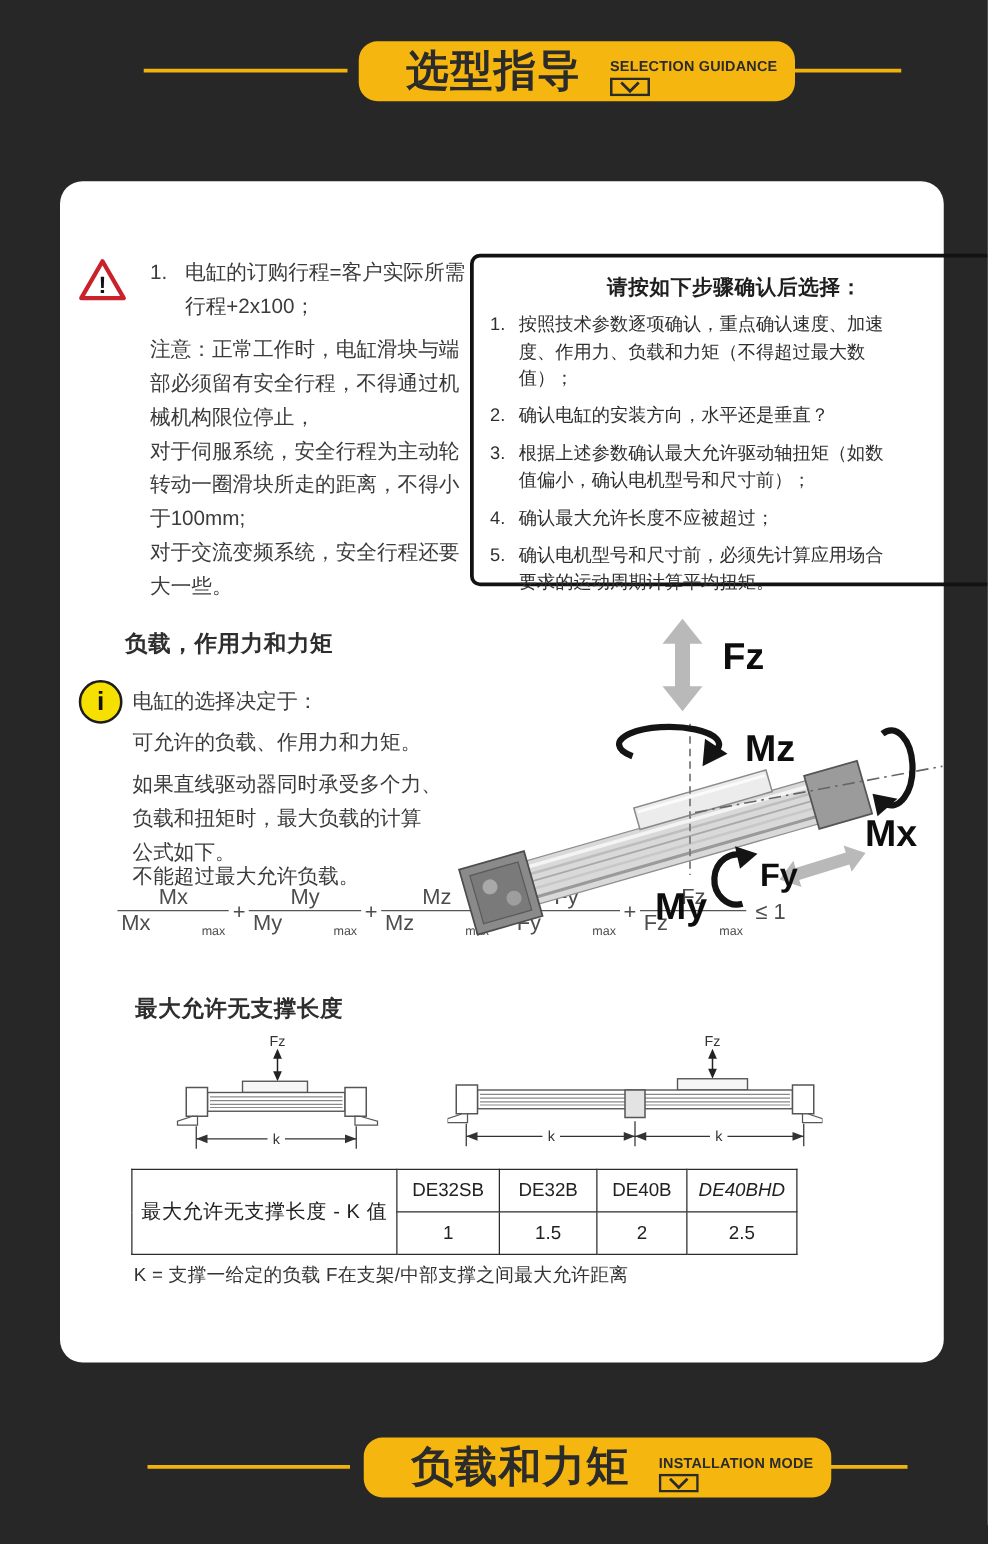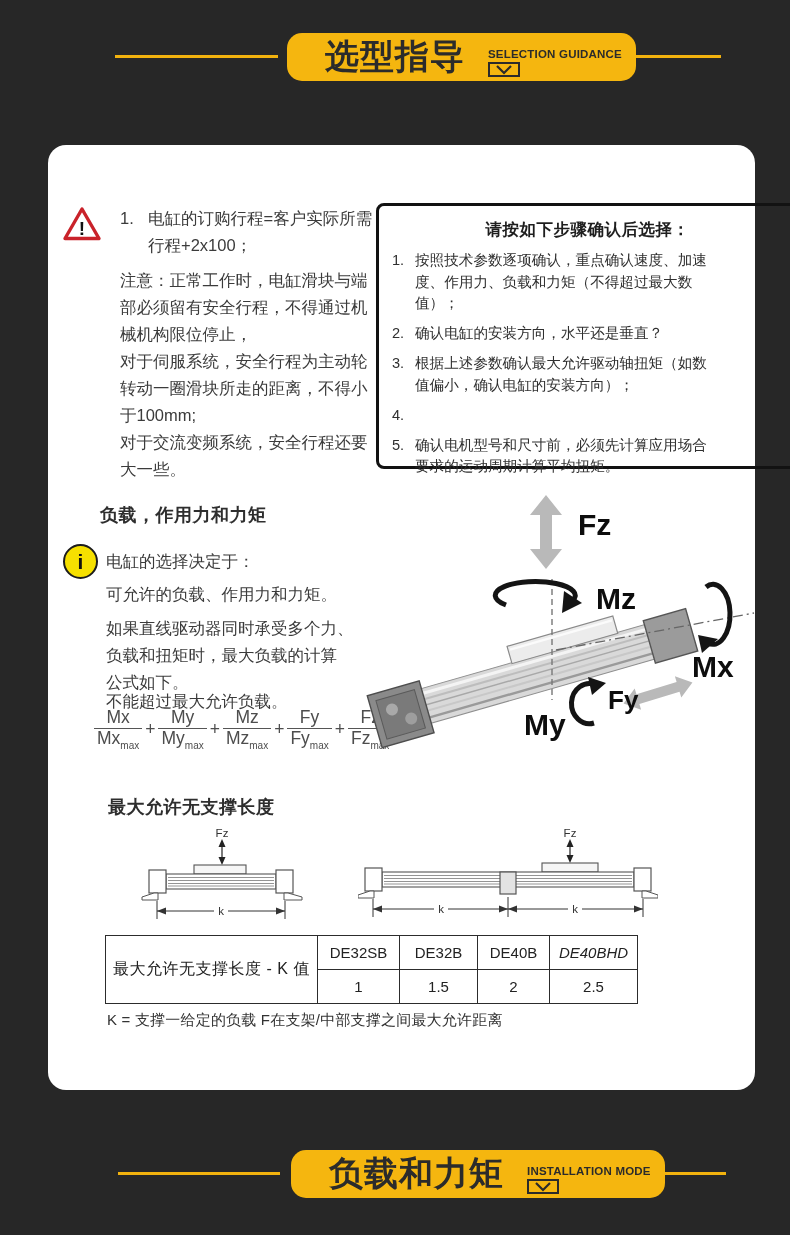--- a/index.html
+++ b/index.html
@@ -33,21 +33,21 @@
   .step{display:flex;margin-bottom:8.5px;font-size:14.6px;line-height:21.5px;color:#2f2f2f;}
   .step .n{width:23px;flex:none;}
   .step .t{white-space:pre-line;}
 
   
   #info-icon{left:15px;top:399px;width:35px;height:35px;border-radius:50%;background:#f6e000;border:2.6px solid #1c1c1c;display:flex;align-items:center;justify-content:center;font-size:21px;font-weight:900;color:#111;}
   #formula{left:46px;top:563px;display:flex;align-items:center;color:#4d4d4d;font-size:17.5px;}
   .frac{display:inline-flex;flex-direction:column;align-items:center;line-height:1.12;}
   .fn{padding:0 3px;}
   .fd{border-top:1.6px solid #555;padding:0 3px;}
-  .fd sub{font-size:10px;}
+  .fd sub{font-size:10px;margin-left:41px;}
   .plus{margin:0 3px;}
   .res{margin-left:7px;}
 
   
   #k-table{border-collapse:collapse;color:#222;}
   #k-table td{border:1.6px solid #2c2c2c;text-align:center;height:34px;padding:0 4px;font-size:15px;}
   #k-table td.lbl{width:212px;font-size:16px;letter-spacing:0.5px;}
   #k-table td.c0{width:82px;} #k-table td.c1{width:78px;} #k-table td.c2{width:72px;} #k-table td.c3{width:88px;font-style:italic;}
   #k-note{font-size:15px;color:#333;letter-spacing:0.2px;}
 
@@ -100,24 +100,25 @@
 度、作用力、负载和力矩（不得超过最大数
 值）；</span>
       </div>
       <div class="step">
         <span class="n">2.</span>
         <span class="t">确认电缸的安装方向，水平还是垂直？</span>
       </div>
       <div class="step">
         <span class="n">3.</span>
         <span class="t">根据上述参数确认最大允许驱动轴扭矩（如数
-值偏小，确认电缸的安装方向）；</span>
+值偏小，确认电机型号和尺寸前）；</span>
       </div>
       <div class="step">
         <span class="n">4.</span>
+        <span class="t">确认最大允许长度不应被超过；</span>
       </div>
       <div class="step">
         <span class="n">5.</span>
         <span class="t">确认电机型号和尺寸前，必须先计算应用场合
 要求的运动周期计算平均扭矩。</span>
       </div>
     </div>
 
     <div class="abs sec-title" style="left:52px;top:358px;">负载，作用力和力矩</div>
     <div class="abs" id="info-icon">i</div>

